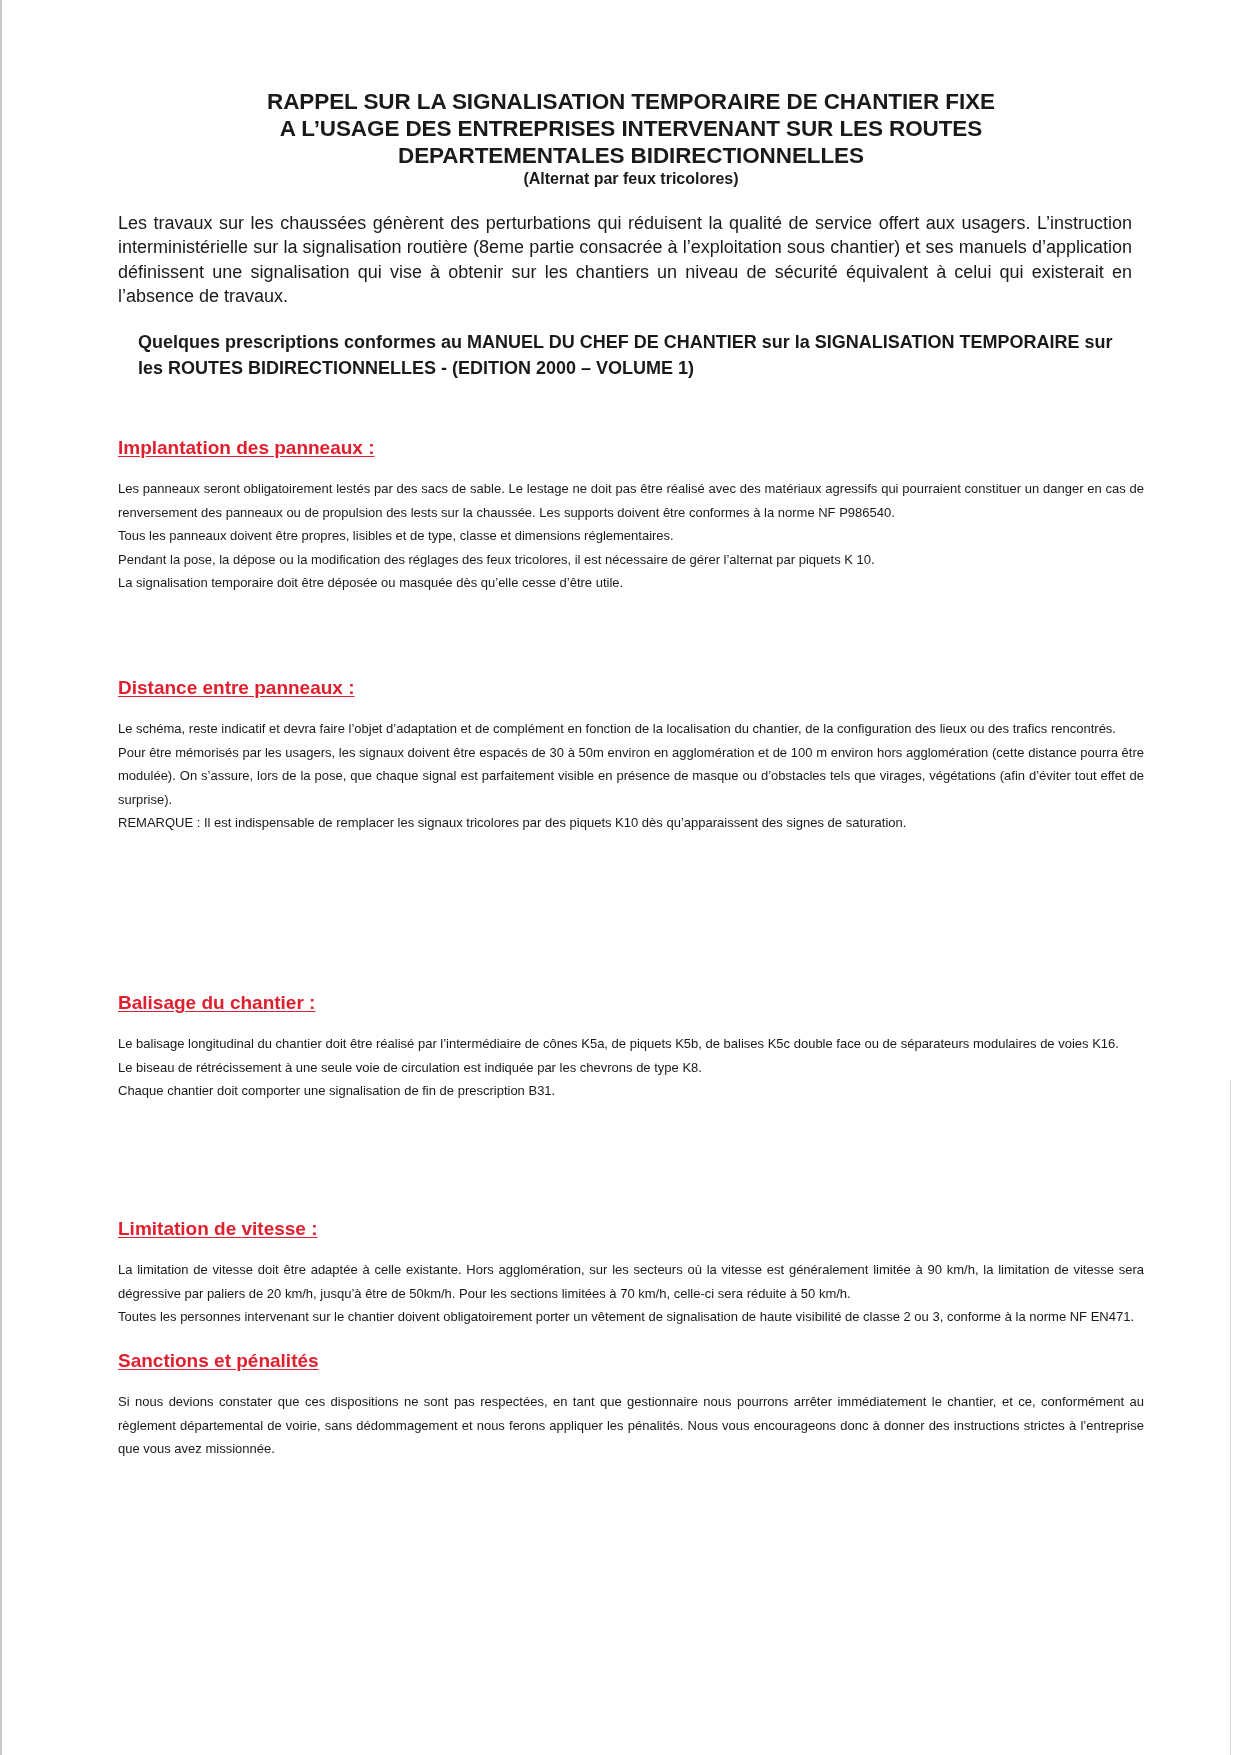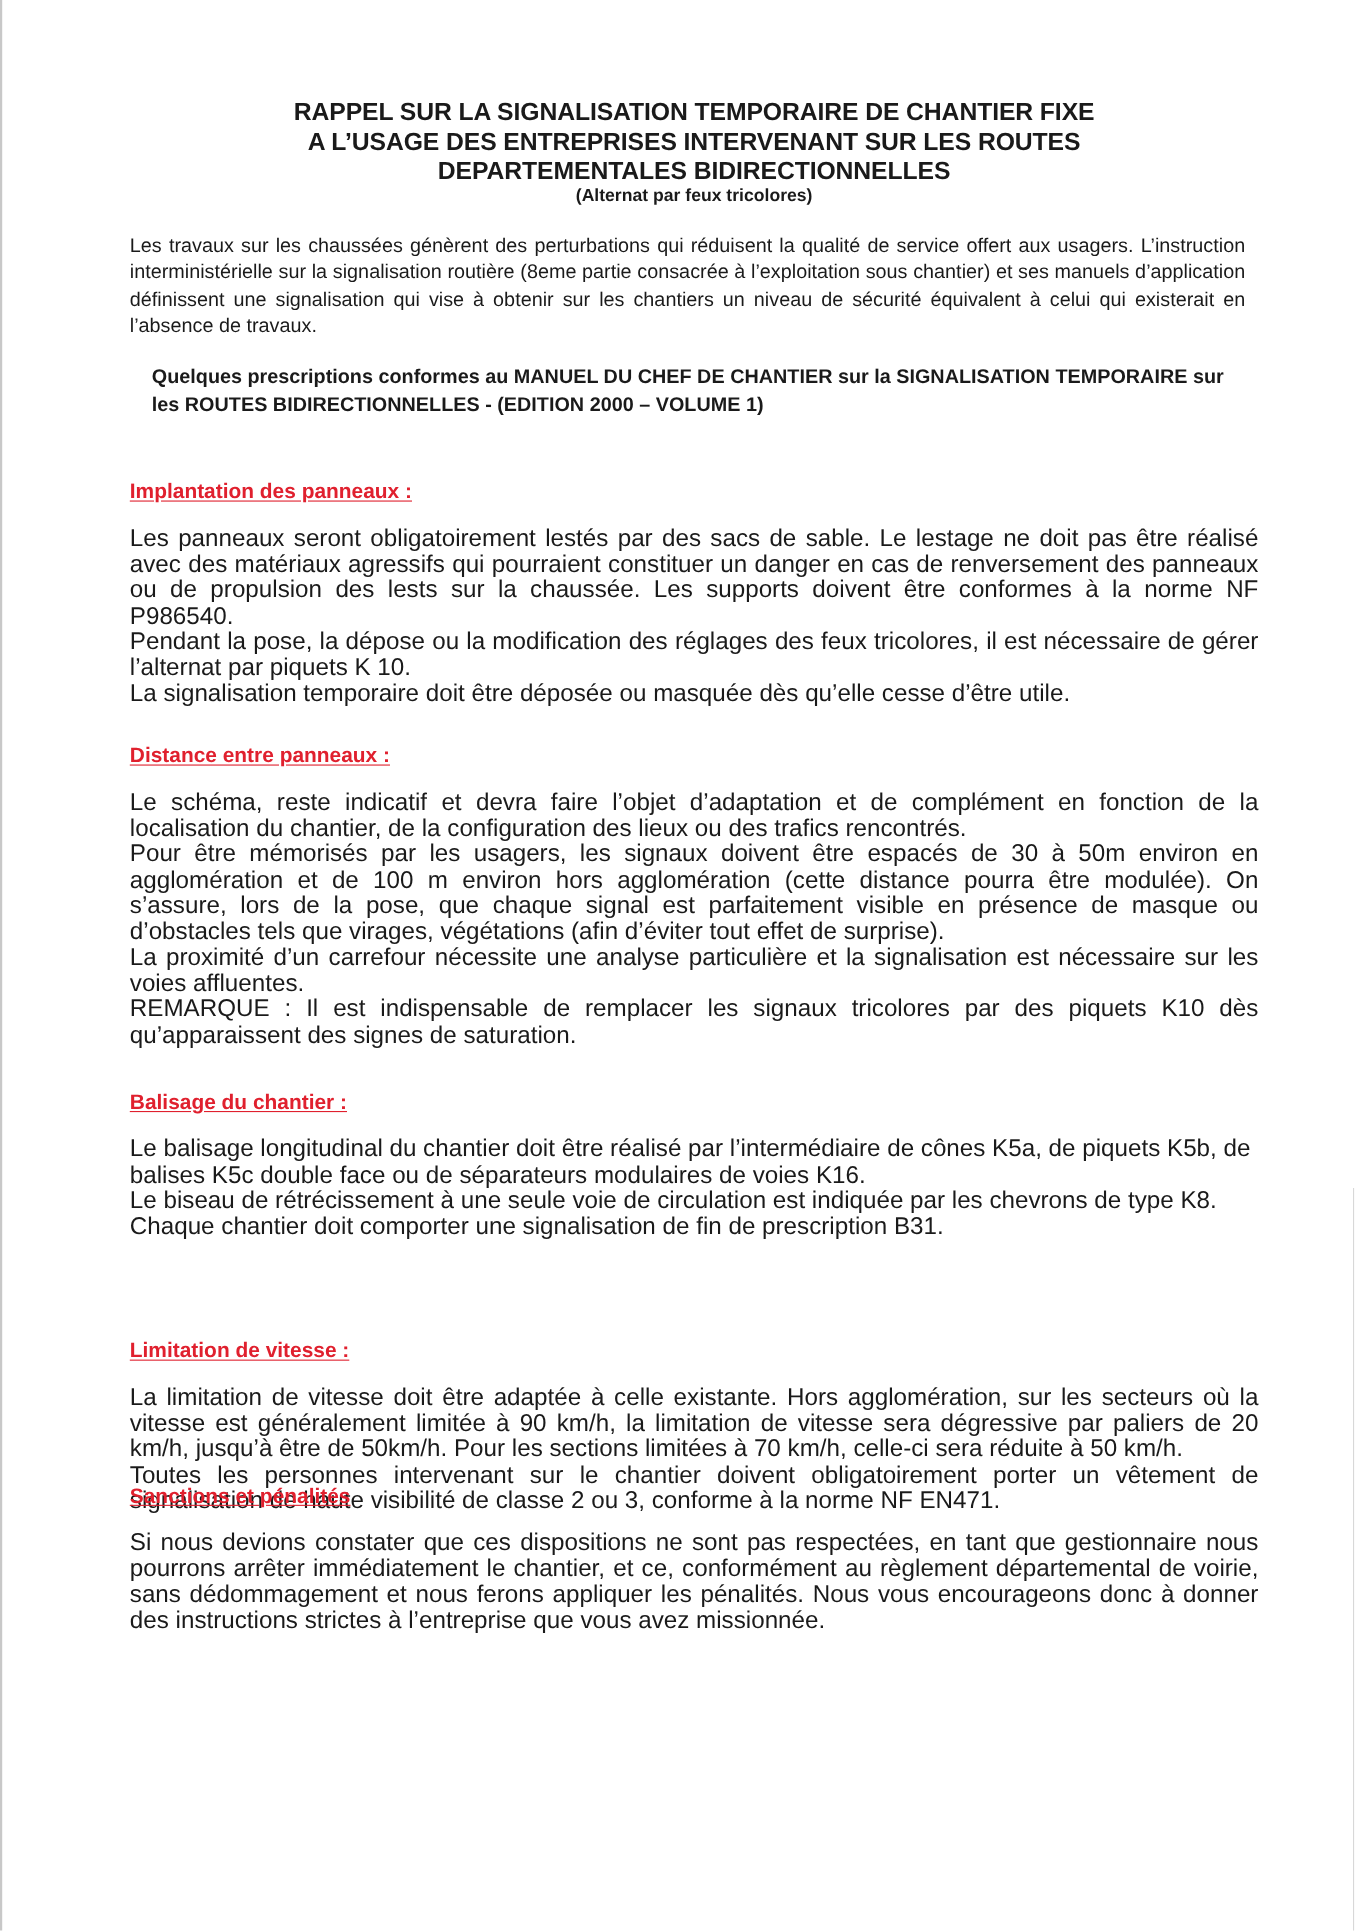--- a/index.html
+++ b/index.html
@@ -19,21 +19,21 @@
   .intro { margin: 22px 12px 0 0; font-size: 18px; line-height: 24.3px; text-align: justify; }
   .presc {
     text-align: left; font-weight: bold; font-size: 18px; line-height: 25.5px;
     margin: 22px 0 0 0; padding: 0 20px;
   }
   .sec-title {
     color: #e0202e; font-size: 19px; text-decoration: underline;
     text-decoration-color: #e0202e; text-underline-offset: 2px;
     display: inline-block; margin: 0;
   }
-  .sec-body { font-size: 22px; line-height: 23.5px; margin: 18px 0 0 0; text-align: left; }
+  .sec-body { font-size: 13px; line-height: 23.5px; margin: 18px 0 0 0; text-align: left; }
   .sec-body p { margin: 0; }
   .sec-body.justify p { text-align: justify; }
   .section { position: absolute; left: 118px; width: 1026px; }
 </style>
 </head>
 <body>
 
 <div class="edge-left"></div>
 <div class="edge-right"></div>
 
@@ -45,31 +45,31 @@
   </h1>
   <p class="subtitle">(Alternat par feux tricolores)</p>
   <p class="intro">Les travaux sur les chaussées génèrent des perturbations qui réduisent la qualité de service offert aux usagers. L’instruction interministérielle sur la signalisation routière (8eme partie consacrée à l’exploitation sous chantier) et ses manuels d’application définissent une signalisation qui vise à obtenir sur les chantiers un niveau de sécurité équivalent à celui qui existerait en l’absence de travaux.</p>
   <h2 class="presc">Quelques prescriptions conformes au MANUEL DU CHEF DE CHANTIER sur la SIGNALISATION TEMPORAIRE sur les ROUTES BIDIRECTIONNELLES - (EDITION 2000 – VOLUME 1)</h2>
 </div>
 
 <div class="section" style="top:437px;">
   <h3 class="sec-title">Implantation des panneaux :</h3>
   <div class="sec-body justify">
     <p>Les panneaux seront obligatoirement lestés par des sacs de sable. Le lestage ne doit pas être réalisé avec des matériaux agressifs qui pourraient constituer un danger en cas de renversement des panneaux ou de propulsion des lests sur la chaussée. Les supports doivent être conformes à la norme NF P986540.</p>
+    <p>Tous les panneaux doivent être propres, lisibles et de type, classe et dimensions réglementaires.</p>
     <p>Pendant la pose, la dépose ou la modification des réglages des feux tricolores, il est nécessaire de gérer l’alternat par piquets K 10.</p>
     <p>La signalisation temporaire doit être déposée ou masquée dès qu’elle cesse d’être utile.</p>
   </div>
 </div>
 
 <div class="section" style="top:677px;">
   <h3 class="sec-title">Distance entre panneaux :</h3>
   <div class="sec-body justify">
     <p>Le schéma, reste indicatif et devra faire l’objet d’adaptation et de complément en fonction de la localisation du chantier, de la configuration des lieux ou des trafics rencontrés.</p>
     <p>Pour être mémorisés par les usagers, les signaux doivent être espacés de 30 à 50m environ en agglomération et de 100 m environ hors agglomération (cette distance pourra être modulée). On s’assure, lors de la pose, que chaque signal est parfaitement visible en présence de masque ou d’obstacles tels que  virages, végétations (afin d’éviter tout effet de surprise).</p>
-    <p>La proximité d’un carrefour nécessite une analyse particulière et la signalisation est nécessaire sur les voies affluentes.</p>
     <p>REMARQUE : Il est indispensable de remplacer les signaux tricolores par des piquets K10 dès qu’apparaissent des signes de saturation.</p>
   </div>
 </div>
 
 <div class="section" style="top:992px;">
   <h3 class="sec-title">Balisage du chantier :</h3>
   <div class="sec-body">
     <p>Le balisage longitudinal du chantier doit être réalisé par l’intermédiaire de cônes K5a, de piquets K5b, de balises K5c double face ou de séparateurs modulaires de voies K16.</p>
     <p>Le biseau de rétrécissement à une seule voie de circulation est indiquée par les chevrons de type K8.</p>
     <p>Chaque chantier doit comporter une signalisation de fin de prescription B31.</p>

